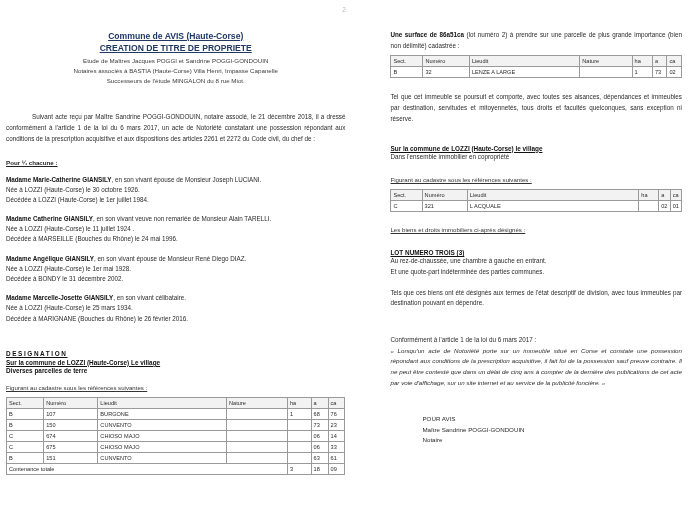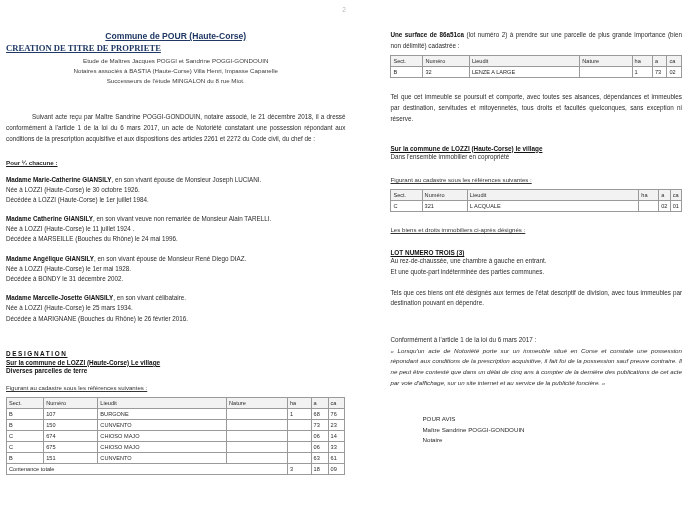--- a/index.html
+++ b/index.html
@@ -40,28 +40,27 @@
   
   .doc-title {
     text-align: center;
     font-size: 8.6px;
     font-weight: bold;
     text-decoration: underline;
     color: #1f3864;
     line-height: 1.45;
   }
   .doc-subtitle {
-    text-align: left;
+    text-align: center;
     font-size: 8.6px;
     font-weight: bold;
     text-decoration: underline;
     color: #1f3864;
     line-height: 1.45;
     margin-bottom: 1px;
-    font-family: Liberation Serif, serif;
   }
   .firm-line {
     text-align: center;
     font-size: 6.2px;
     color: #3b3b3b;
     line-height: 1.62;
   }
 
   .body-para {
     font-size: 6.3px;
@@ -182,21 +181,21 @@
 </style>
 </head>
 <body>
 
 <div class="page-number">2</div>
 
 <div class="columns">
 
   <div class="col-left">
 
-    <div class="doc-title">Commune de POUR (Haute-Corse)</div>
+    <div class="doc-title">Commune de AVIS (Haute-Corse)</div>
     <div class="doc-subtitle">CREATION DE TITRE DE PROPRIETE</div>
 
     <div class="firm-line">Etude de Maîtres Jacques POGGI et Sandrine POGGI-GONDOUIN</div>
     <div class="firm-line">Notaires associés à BASTIA (Haute-Corse) Villa Henri, Impasse Capanelle</div>
     <div class="firm-line">Successeurs de l'étude MINGALON du 8 rue Miot.</div>
 
     <div class="sp26"></div>
 
     <div class="body-para indent">Suivant acte reçu par Maître Sandrine POGGI-GONDOUIN, notaire associé, le 21 décembre 2018, il a dressé conformément à l'article 1 de la loi du 6 mars 2017, un acte de Notoriété constatant une possession répondant aux conditions de la prescription acquisitive et aux dispositions des articles 2261 et 2272 du Code civil, du chef de :</div>
 

